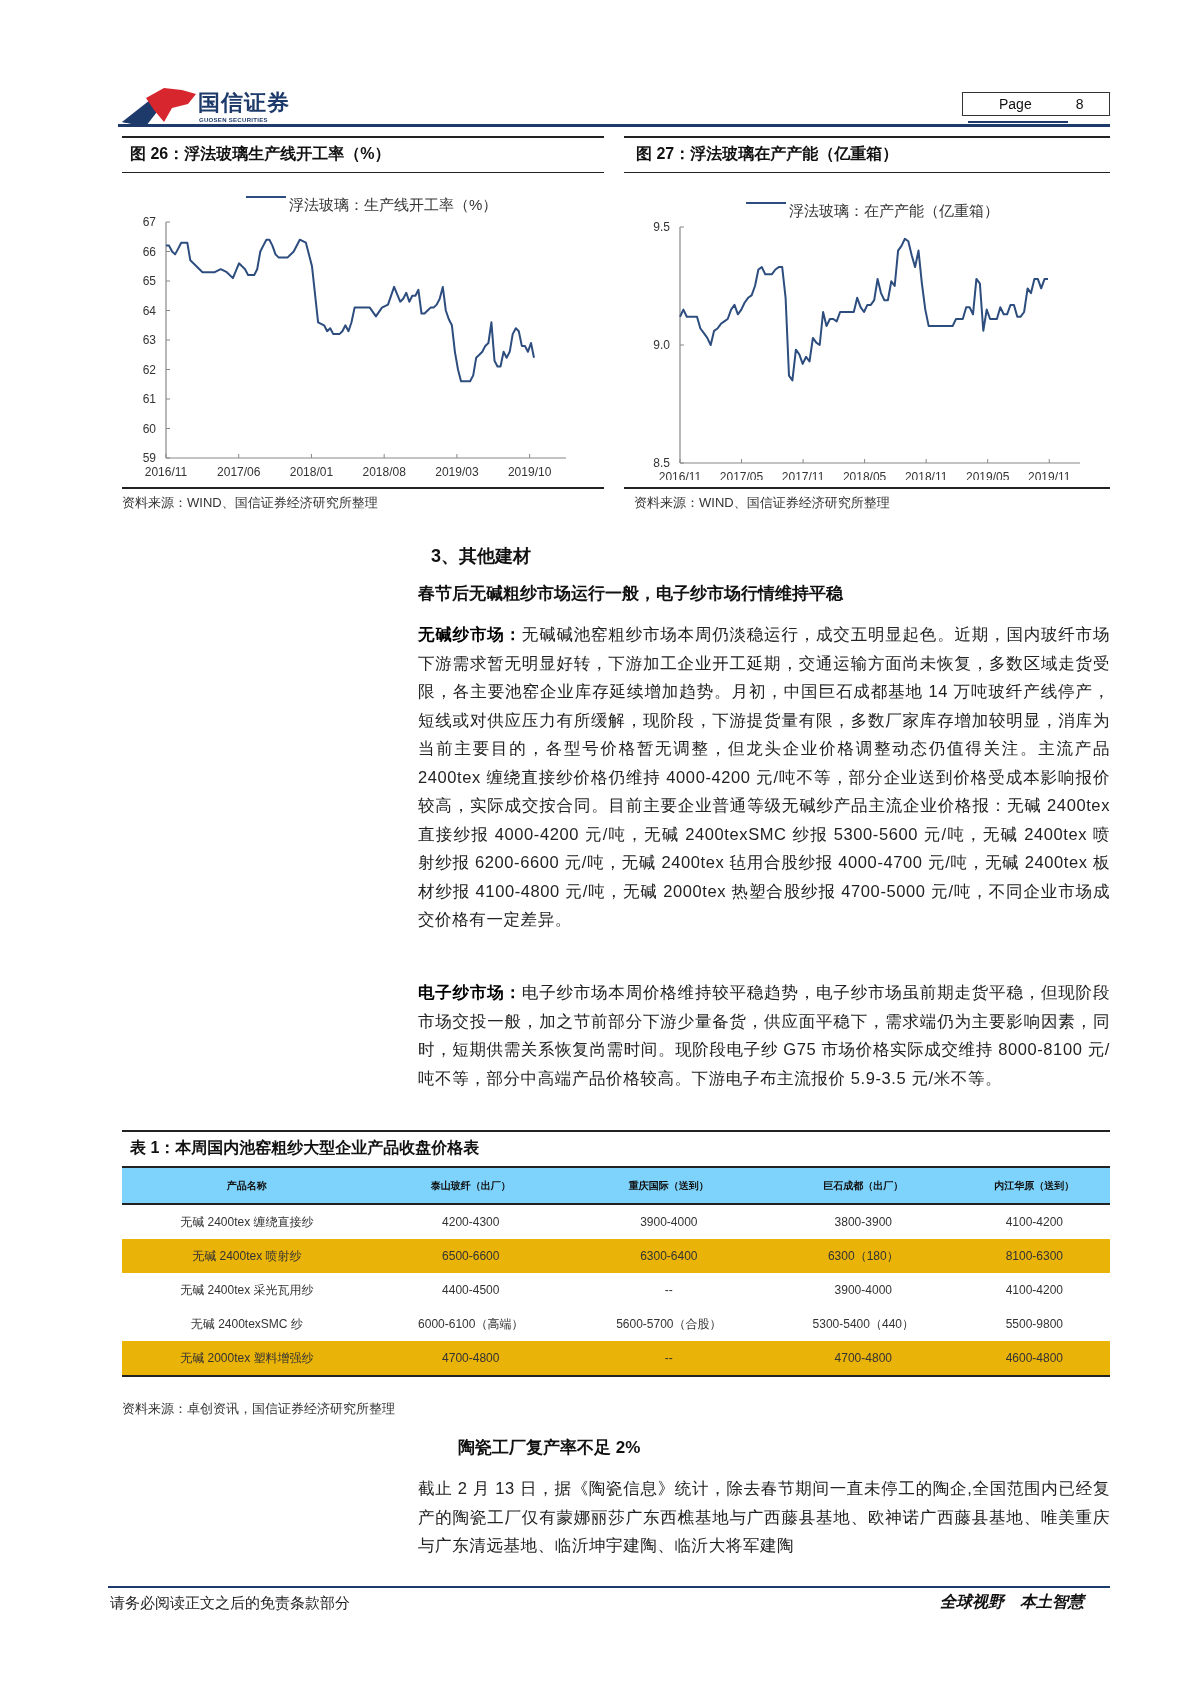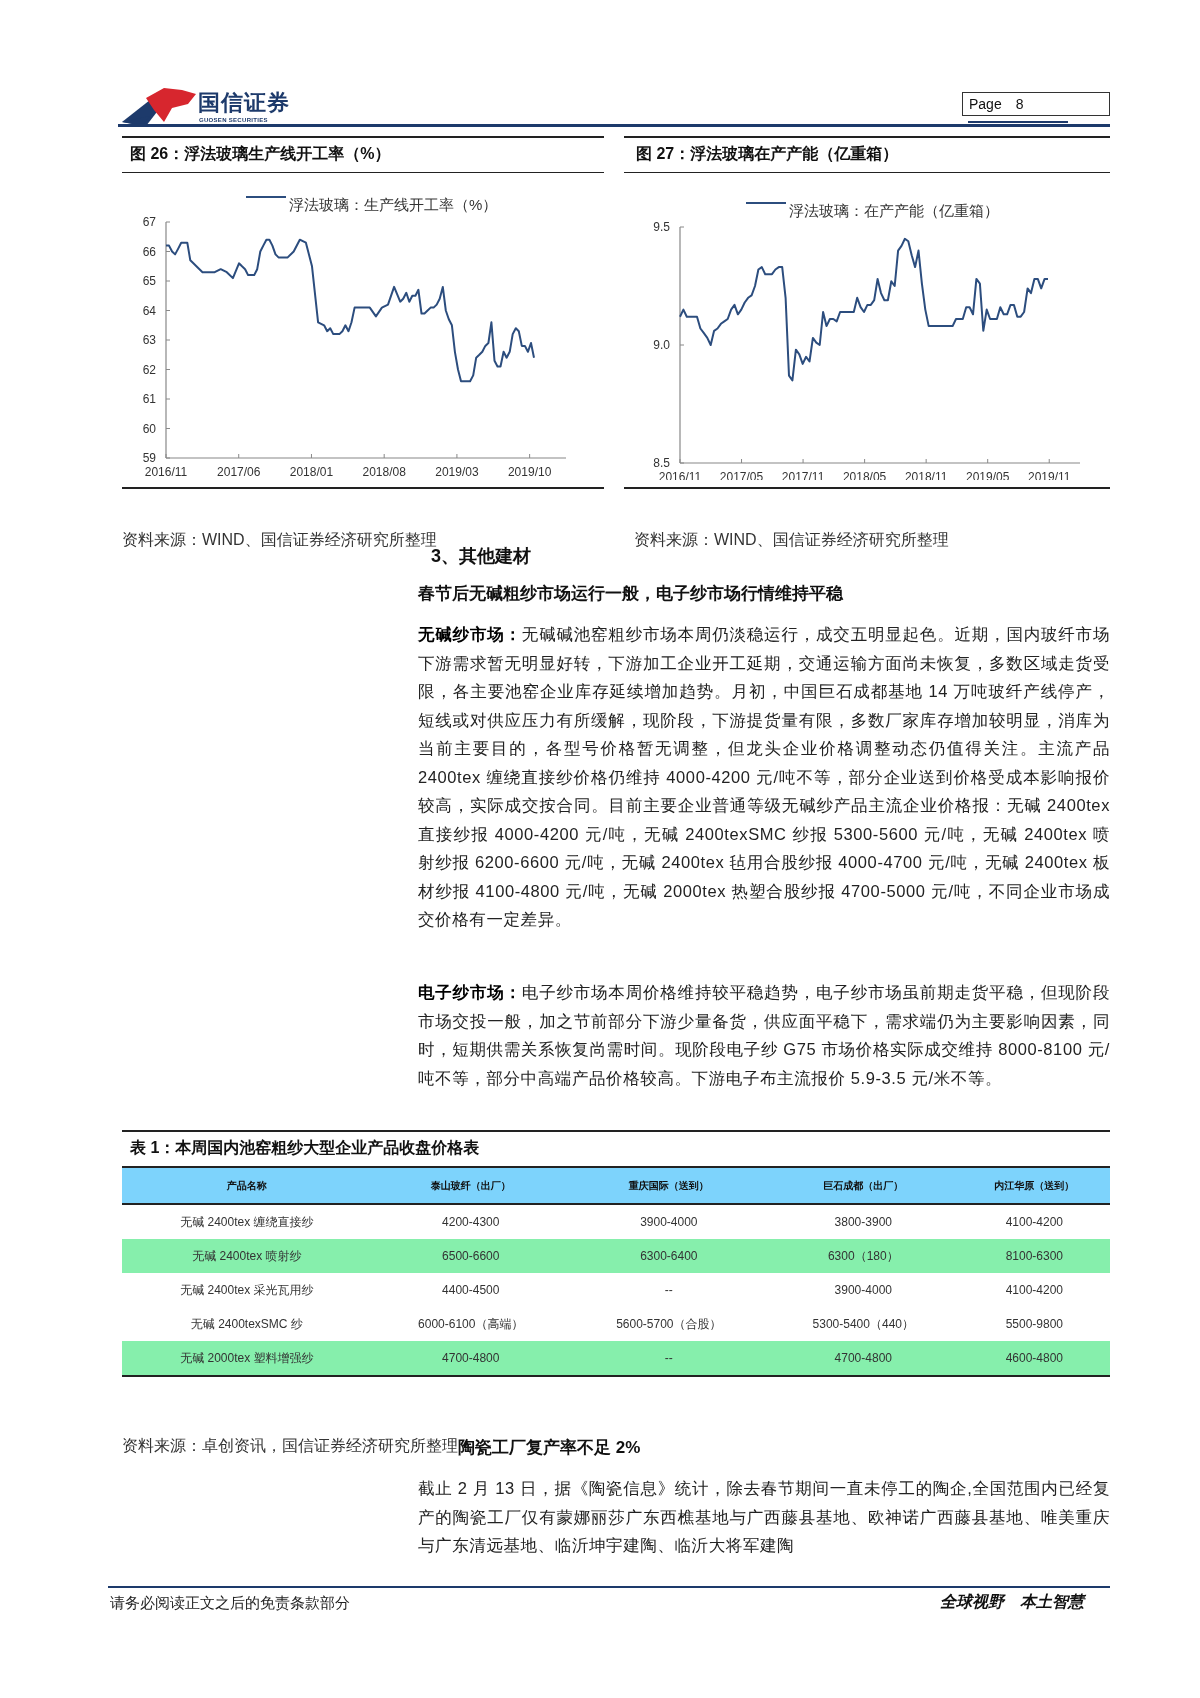--- a/index.html
+++ b/index.html
@@ -5,41 +5,41 @@
   html, body { margin: 0; padding: 0; background: #ffffff; }
   body { width: 1200px; height: 1698px; position: relative; overflow: hidden;
          font-family: "Liberation Sans", "DejaVu Sans", sans-serif; color: #222; }
   .abs { position: absolute; }
   
   .logo { left: 120px; top: 82px; width: 180px; height: 48px; }
   .logo-cn { left: 198px; top: 88px; font-size: 22px; font-weight: bold; color: #1d3a6b; letter-spacing: 1px; }
   .logo-en { left: 199px; top: 117px; font-size: 6px; color: #1d3a6b; letter-spacing: 0.3px; font-weight: bold; }
   .page-box { left: 962px; top: 92px; width: 148px; height: 24px; border: 1px solid #333; box-sizing: border-box;
               font-size: 14px; padding: 3px 6px; color: #111; }
-  .page-box span { margin-right: 14px; }
+  .page-box span { margin-right: 14px; margin-left: 30px; }
   .page-underline { left: 968px; top: 121px; width: 100px; height: 2px; background: #1d3a6b; }
   .header-rule { left: 118px; top: 124px; width: 992px; height: 3px; background: #1d3a6b; }
   
   .fig-rule { height: 2px; background: #222; }
   .fig-title { font-size: 16px; font-weight: bold; color: #111; }
   .legend { font-size: 15px; color: #333; display: flex; align-items: flex-start; }
   .legend .swatch { width: 40px; height: 2px; background: #2c4d7e; margin-right: 3px; }
-  .src { font-size: 16px; color: #333; margin-top: 36px; }
+  .src { font-size: 13px; color: #333; }
   .thin-rule { height: 1px; background: #555; }
   
   .h3 { font-size: 18px; font-weight: bold; color: #111; }
   .h4 { font-size: 17px; font-weight: bold; color: #111; }
   .para { font-size: 16.5px; line-height: 28.5px; color: #222; text-align: justify; letter-spacing: 0.6px; }
   .para b { color: #000; }
   
   .tbl { border-collapse: collapse; width: 988px; font-size: 12px; color: #333; }
   .tbl th { background: #7dd3fc; height: 33px; font-weight: bold; color: #111; font-size: 10px;
             border-top: 2px solid #222; border-bottom: 2px solid #222; margin-top: 40px; }
   .tbl td { height: 32px; text-align: center; }
-  .tbl tr.alt td { background: #86efac; }
+  .tbl tr.alt td { background: #eab308; }
   .tbl tr.last td { border-bottom: 2px solid #222; }
   
   .footer-rule { left: 108px; top: 1586px; width: 1002px; height: 2px; background: #1d3a6b; }
   .footer-left { left: 110px; top: 1594px; font-size: 15px; color: #222; }
   .footer-right { left: 940px; top: 1592px; font-size: 16px; font-weight: bold; font-style: italic; color: #111; }
 </style>
 </head>
 <body>
 
 <div class="abs logo">

